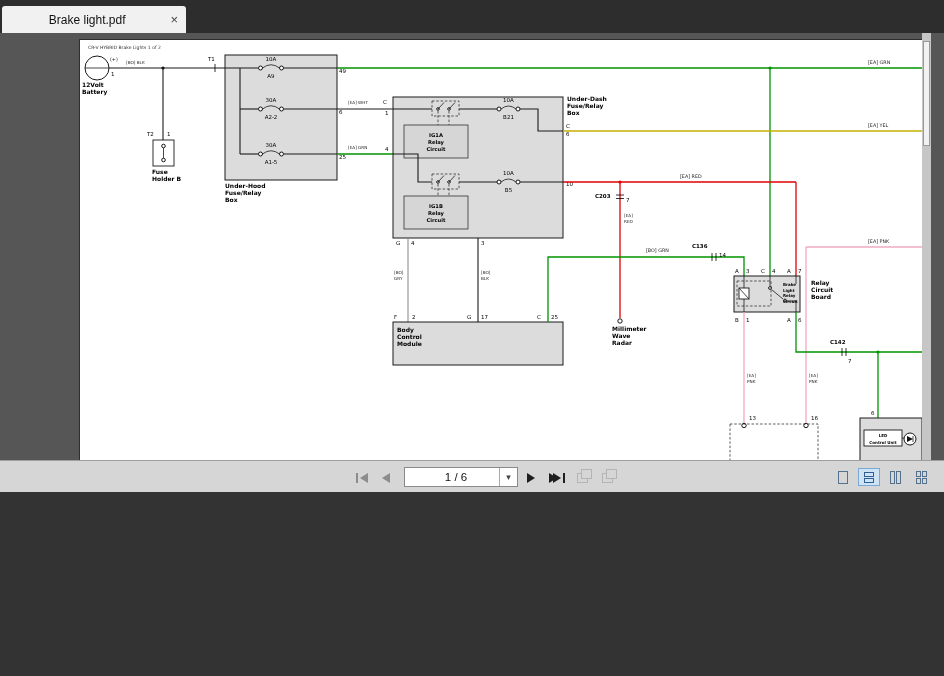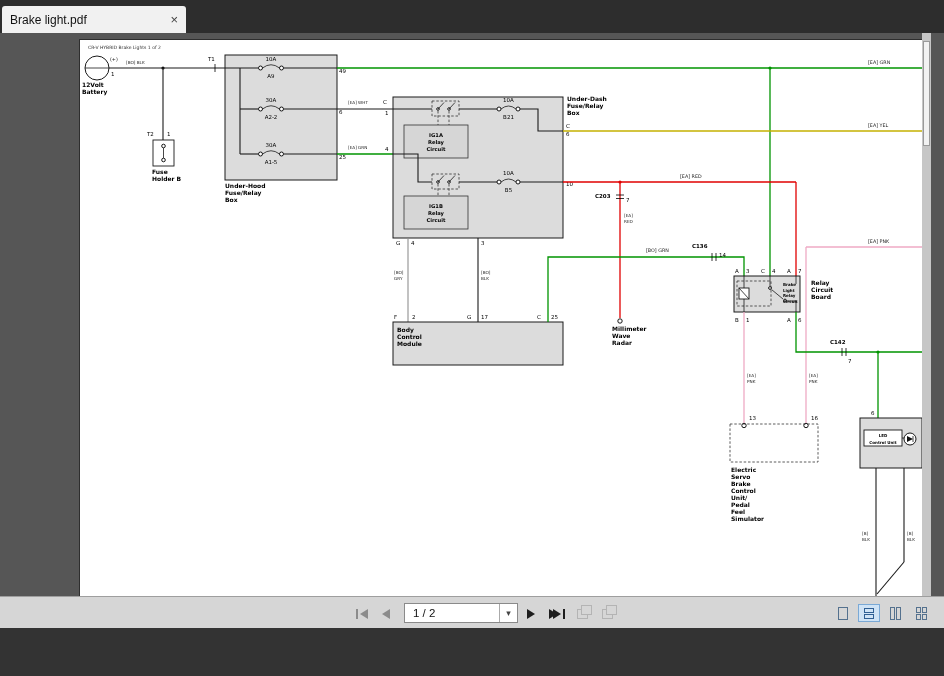--- a/index.html
+++ b/index.html
@@ -1,17 +1,17 @@
 <!DOCTYPE html>
 <html><head>
 <meta charset="utf-8">
 <style>
   html,body{margin:0;padding:0;background:#333;}
-  .app{position:relative;width:944px;height:628px;background:#565656;overflow:hidden;
-       font-family:"Liberation Sans",sans-serif;}
+  .app{position:relative;width:944px;height:492px;background:#565656;overflow:hidden;
+       font-family:"Liberation Sans",sans-serif;text-align:center;}
   
   .tabbar{position:absolute;top:0;left:0;right:0;height:33px;background:#2d2d2d;}
   .tab{position:absolute;left:2px;top:6px;width:184px;height:27px;background:#f1f1f1;
        display:flex;align-items:center;padding:0 8px;box-sizing:border-box;
        border-radius:3px 3px 0 0;}
   .tab-title{flex:1;font-size:12px;color:#111;white-space:nowrap;overflow:hidden;}
   .tab-close{font-size:13px;color:#444;padding-left:6px;cursor:default;}
   
   .docarea{position:absolute;top:33px;left:0;right:0;bottom:32px;background:#565656;}
   .page{position:absolute;left:80px;top:7px;width:842px;height:590px;background:#ffffff;
@@ -385,21 +385,21 @@
 
   <div class="statusbar">
     <span class="nbtn" style="left:356px">
       <span class="bar-l"></span>
       <span class="tri-l"></span>
     </span>
     <span class="nbtn" style="left:382px">
       <span class="tri-l"></span>
     </span>
     <span class="pagebox">
-      <span class="pagetext">1 / 2</span>
+      <span class="pagetext">1 / 6</span>
       <span class="dropbtn">
         <span>▾</span>
       </span>
     </span>
     <span class="nbtn" style="left:527px">
       <span class="tri-r"></span>
     </span>
     <span class="nbtn" style="left:549px">
       <span class="tri-r"></span>
       <span class="tri-r" style="margin-left:-4px"></span>

